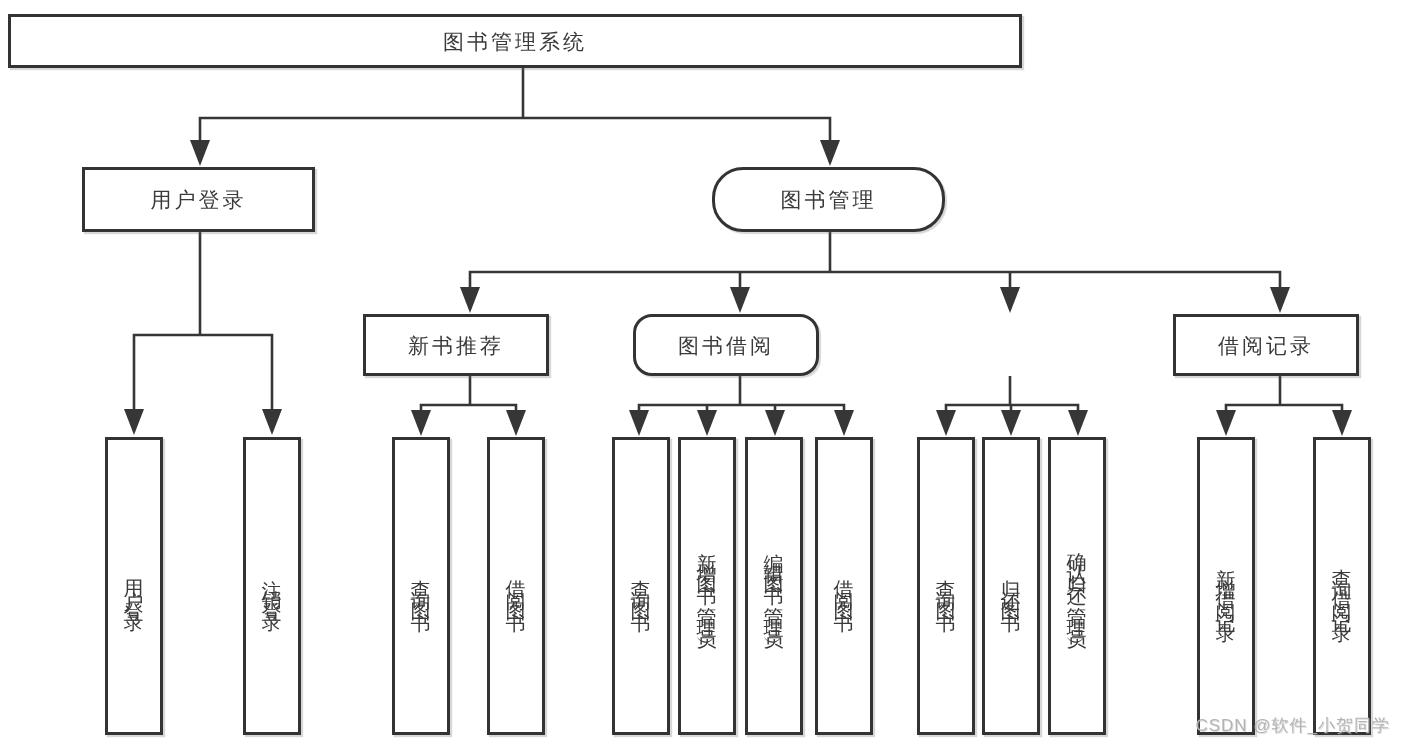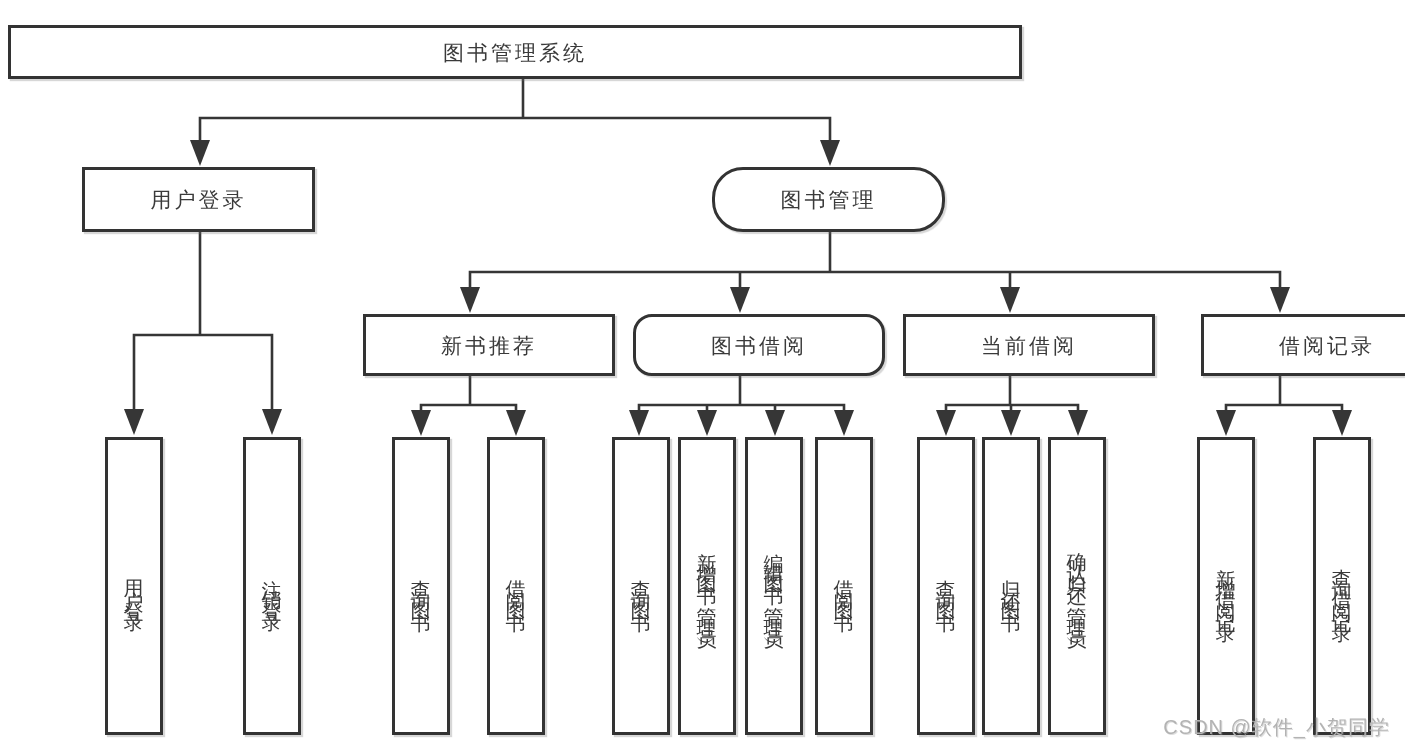--- a/index.html
+++ b/index.html
@@ -46,52 +46,52 @@
   }
   .v-box {
     writing-mode: vertical-rl;
     text-orientation: mixed;
     font-size: 20px;
     letter-spacing: 11px;
     line-height: 1;
   }
 
   
-  .root    { left: 8px;    top: 14px;  width: 1014px; height: 54px; margin-top: 11px; }
+  .root    { left: 8px;    top: 14px;  width: 1014px; height: 54px; }
 
   .l2      { top: 167px; width: 233px; height: 65px; }
   .n-user  { left: 82px;  }
   .n-mgmt  { left: 712px; border-radius: 31px; }
 
-  .l3      { top: 314px; width: 252px; height: 62px; }
+  .l3      { top: 314px; width: 186px; height: 62px; }
   .n-rec   { left: 363px;  }
   .n-bor   { left: 633px; border-radius: 19px;  }
   .n-cur   { left: 903px;  }
-  .n-his   { left: 1201px; }
+  .n-his   { left: 1173px; }
 
   .l4      { top: 437px; width: 58px; height: 298px; }
   .p1  { left: 105px;  }
   .p2  { left: 243px;  }
   .p3  { left: 392px;  }
   .p4  { left: 487px;  }
   .p5  { left: 612px;  }
   .p6  { left: 678px;  }
   .p7  { left: 745px;  }
   .p8  { left: 815px;  }
   .p9  { left: 917px;  }
   .p10 { left: 982px;  }
   .p11 { left: 1048px; }
   .p12 { left: 1197px; }
   .p13 { left: 1313px; }
 
   .watermark {
     position: absolute;
     top: 714px;
     right: 15px;
-    font-size: 20px;
+    font-size: 17px;
     letter-spacing: 1px;
     color: #b3b3b3;
     text-shadow: 1px 1px 0 rgba(160,160,160,0.35);
     z-index: 5;
     white-space: nowrap;
   }
 </style>
 </head>
 <body>
 
@@ -159,21 +159,20 @@
     </g>
   </svg>
 
   <div class="box h-box root">图书管理系统</div>
 
   <div class="box h-box l2 n-user">用户登录</div>
   <div class="box h-box l2 n-mgmt">图书管理</div>
 
   <div class="box h-box l3 n-rec">新书推荐</div>
   <div class="box h-box l3 n-bor">图书借阅</div>
-  <div class="box h-box l3 n-cur">当前借阅</div>
   <div class="box h-box l3 n-his">借阅记录</div>
 
   <div class="box v-box l4 p1">用户登录</div>
   <div class="box v-box l4 p2">注销登录</div>
 
   <div class="box v-box l4 p3">查询图书</div>
   <div class="box v-box l4 p4">借阅图书</div>
 
   <div class="box v-box l4 p5">查询图书</div>
   <div class="box v-box l4 p6">新增图书（管理员）</div>

